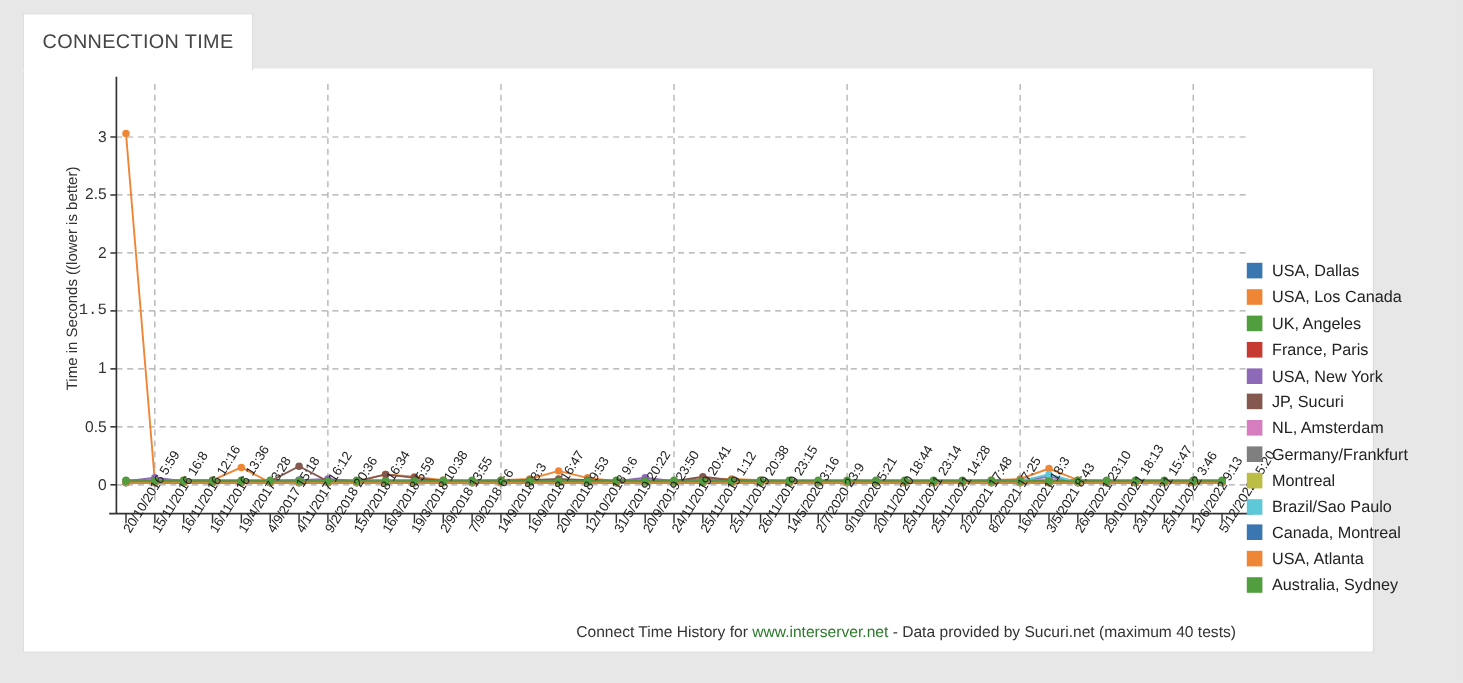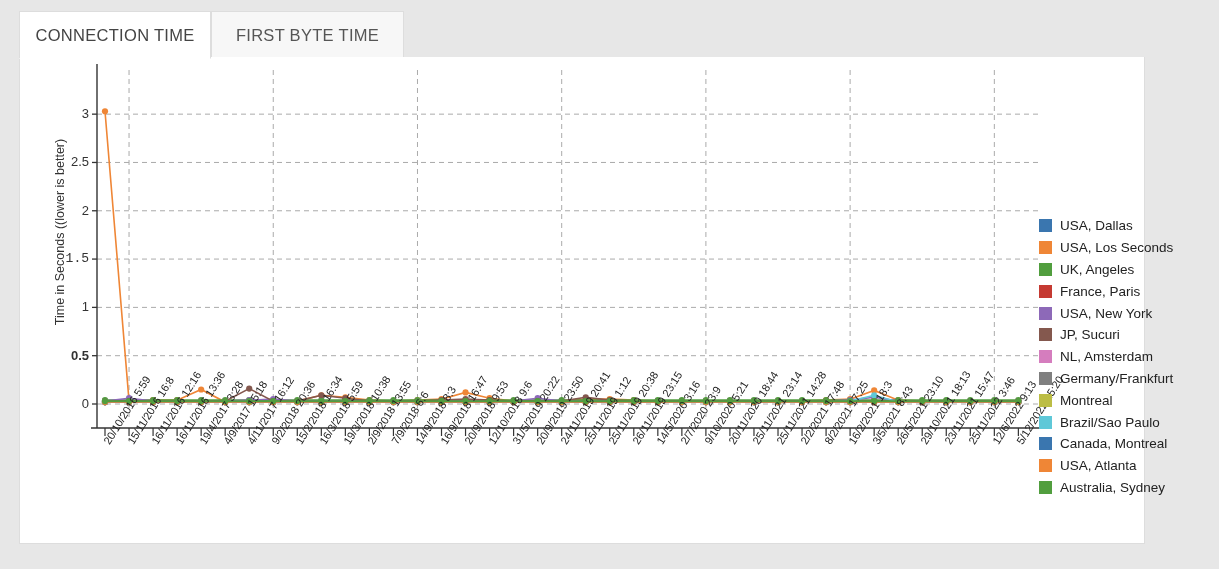--- a/index.html
+++ b/index.html
@@ -149,32 +149,29 @@
 </style>
 </head>
 <body>
 
 <div id="root">
 
   <div class="tabbar" id="tabbar">
       <div class="tab tab-0 active">
         <span>CONNECTION TIME</span>
       </div>
-      <div class="tab tab-1">
-        <span>FIRST BYTE TIME</span>
-      </div>
     </div>
 
   <div class="panel">
     <div class="chart-area">
 
       <div class="ylabel">Time in Seconds ((lower is better)</div>
       <div id="yticks">
           <div class="ytick" style="left: 29px; top: 339px;">0</div>
-          <div class="ytick" style="left: 29px; top: 290.692px; font-weight: bold;">0.5</div>
+          <div class="ytick" style="left: 29px; top: 290.692px;">0.5</div>
           <div class="ytick" style="left: 29px; top: 242.385px;">1</div>
           <div class="ytick" style="left: 29px; top: 194.077px; font-family: Liberation Mono, monospace;">1.5</div>
           <div class="ytick" style="left: 29px; top: 145.769px;">2</div>
           <div class="ytick" style="left: 29px; top: 97.4615px;">2.5</div>
           <div class="ytick" style="left: 29px; top: 49.1538px;">3</div>
         </div>
 
       <svg class="plot" width="1126" height="487">
         <g id="gridlines">
             <line x1="77" y1="347" x2="1020" y2="347" stroke="#aaaaaa" stroke-width="1" stroke-dasharray="5,4"></line>
@@ -829,29 +826,32 @@
           <div class="xtick" style="left: 826.123px; top: 383px;">16/2/2021 18:3</div>
           <div class="xtick" style="left: 850.159px; top: 383px;">3/5/2021 8:43</div>
           <div class="xtick" style="left: 874.195px; top: 383px;">26/5/2021 23:10</div>
           <div class="xtick" style="left: 898.232px; top: 383px;">29/10/2021 18:13</div>
           <div class="xtick" style="left: 922.268px; top: 383px;">23/11/2021 15:47</div>
           <div class="xtick" style="left: 946.304px; top: 383px;">25/11/2022 3:46</div>
           <div class="xtick" style="left: 970.34px; top: 383px;">12/6/2022 9:13</div>
           <div class="xtick" style="left: 994.376px; top: 383px;">5/12/2022 15:20</div>
         </div>
 
+      <div class="caption">
+        <span>Connect Time History for </span><span class="lnk">www.interserver.net</span><span> - Data provided by Sucuri.net (maximum 40 tests)</span>
+      </div>
 
       <div class="legend" id="legend">
           <div class="legend-item">
             <span class="legend-swatch" style="background: rgb(58, 118, 175);"></span>
             <span class="legend-label">USA, Dallas</span>
           </div>
           <div class="legend-item">
             <span class="legend-swatch" style="background: rgb(239, 134, 54);"></span>
-            <span class="legend-label">USA, Los Seconds</span>
+            <span class="legend-label">USA, Los Canada</span>
           </div>
           <div class="legend-item">
             <span class="legend-swatch" style="background: rgb(81, 158, 62);"></span>
             <span class="legend-label">UK, Angeles</span>
           </div>
           <div class="legend-item">
             <span class="legend-swatch" style="background: rgb(197, 58, 50);"></span>
             <span class="legend-label">France, Paris</span>
           </div>
           <div class="legend-item">

